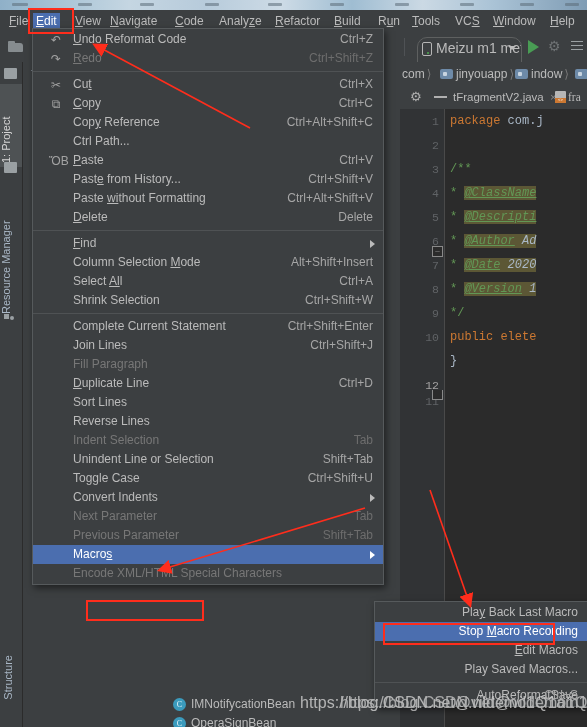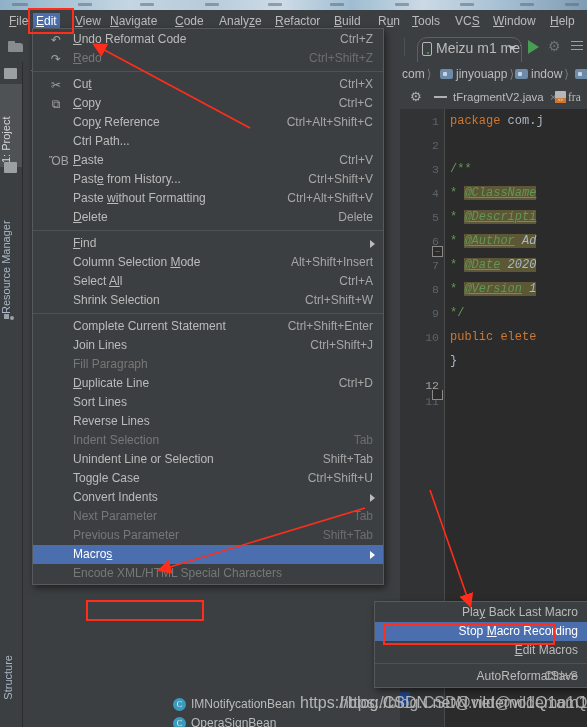--- a/index.html
+++ b/index.html
@@ -304,20 +304,21 @@
     <div class="row dis"><span>Next Parameter</span><span class="acc">Tab</span></div>
     <div class="row dis"><span>Previous Parameter</span><span class="acc">Shift+Tab</span></div>
     <div class="row hi"><span>Macro<u>s</u></span><span class="arrow"></span></div>
     <div class="row dis"><span>Encode XML/HTML Special Characters</span></div>
   </div>
 
 <div class="abs" id="macros-sub">
     <div class="row"><span>Pla<u>y</u> Back Last Macro</span></div>
     <div class="row hi"><span>Stop <u>M</u>acro Recording</span></div>
     <div class="row"><span><u>E</u>dit Macros</span></div>
+    <div class="row"><span>Play Saved Macros...</span></div>
     <div class="msep"></div>
     <div class="row"><span>AutoReformatSave</span><span class="acc">Ctrl+S</span></div>
   </div>
 
 <div class="abs redbox" id="rb-edit"></div>
 <div class="abs redbox" id="rb-macros"></div>
 <div class="abs redbox" id="rb-stop"></div>
 
 <svg class="arrow" viewBox="0 0 587 727">
   <defs>

